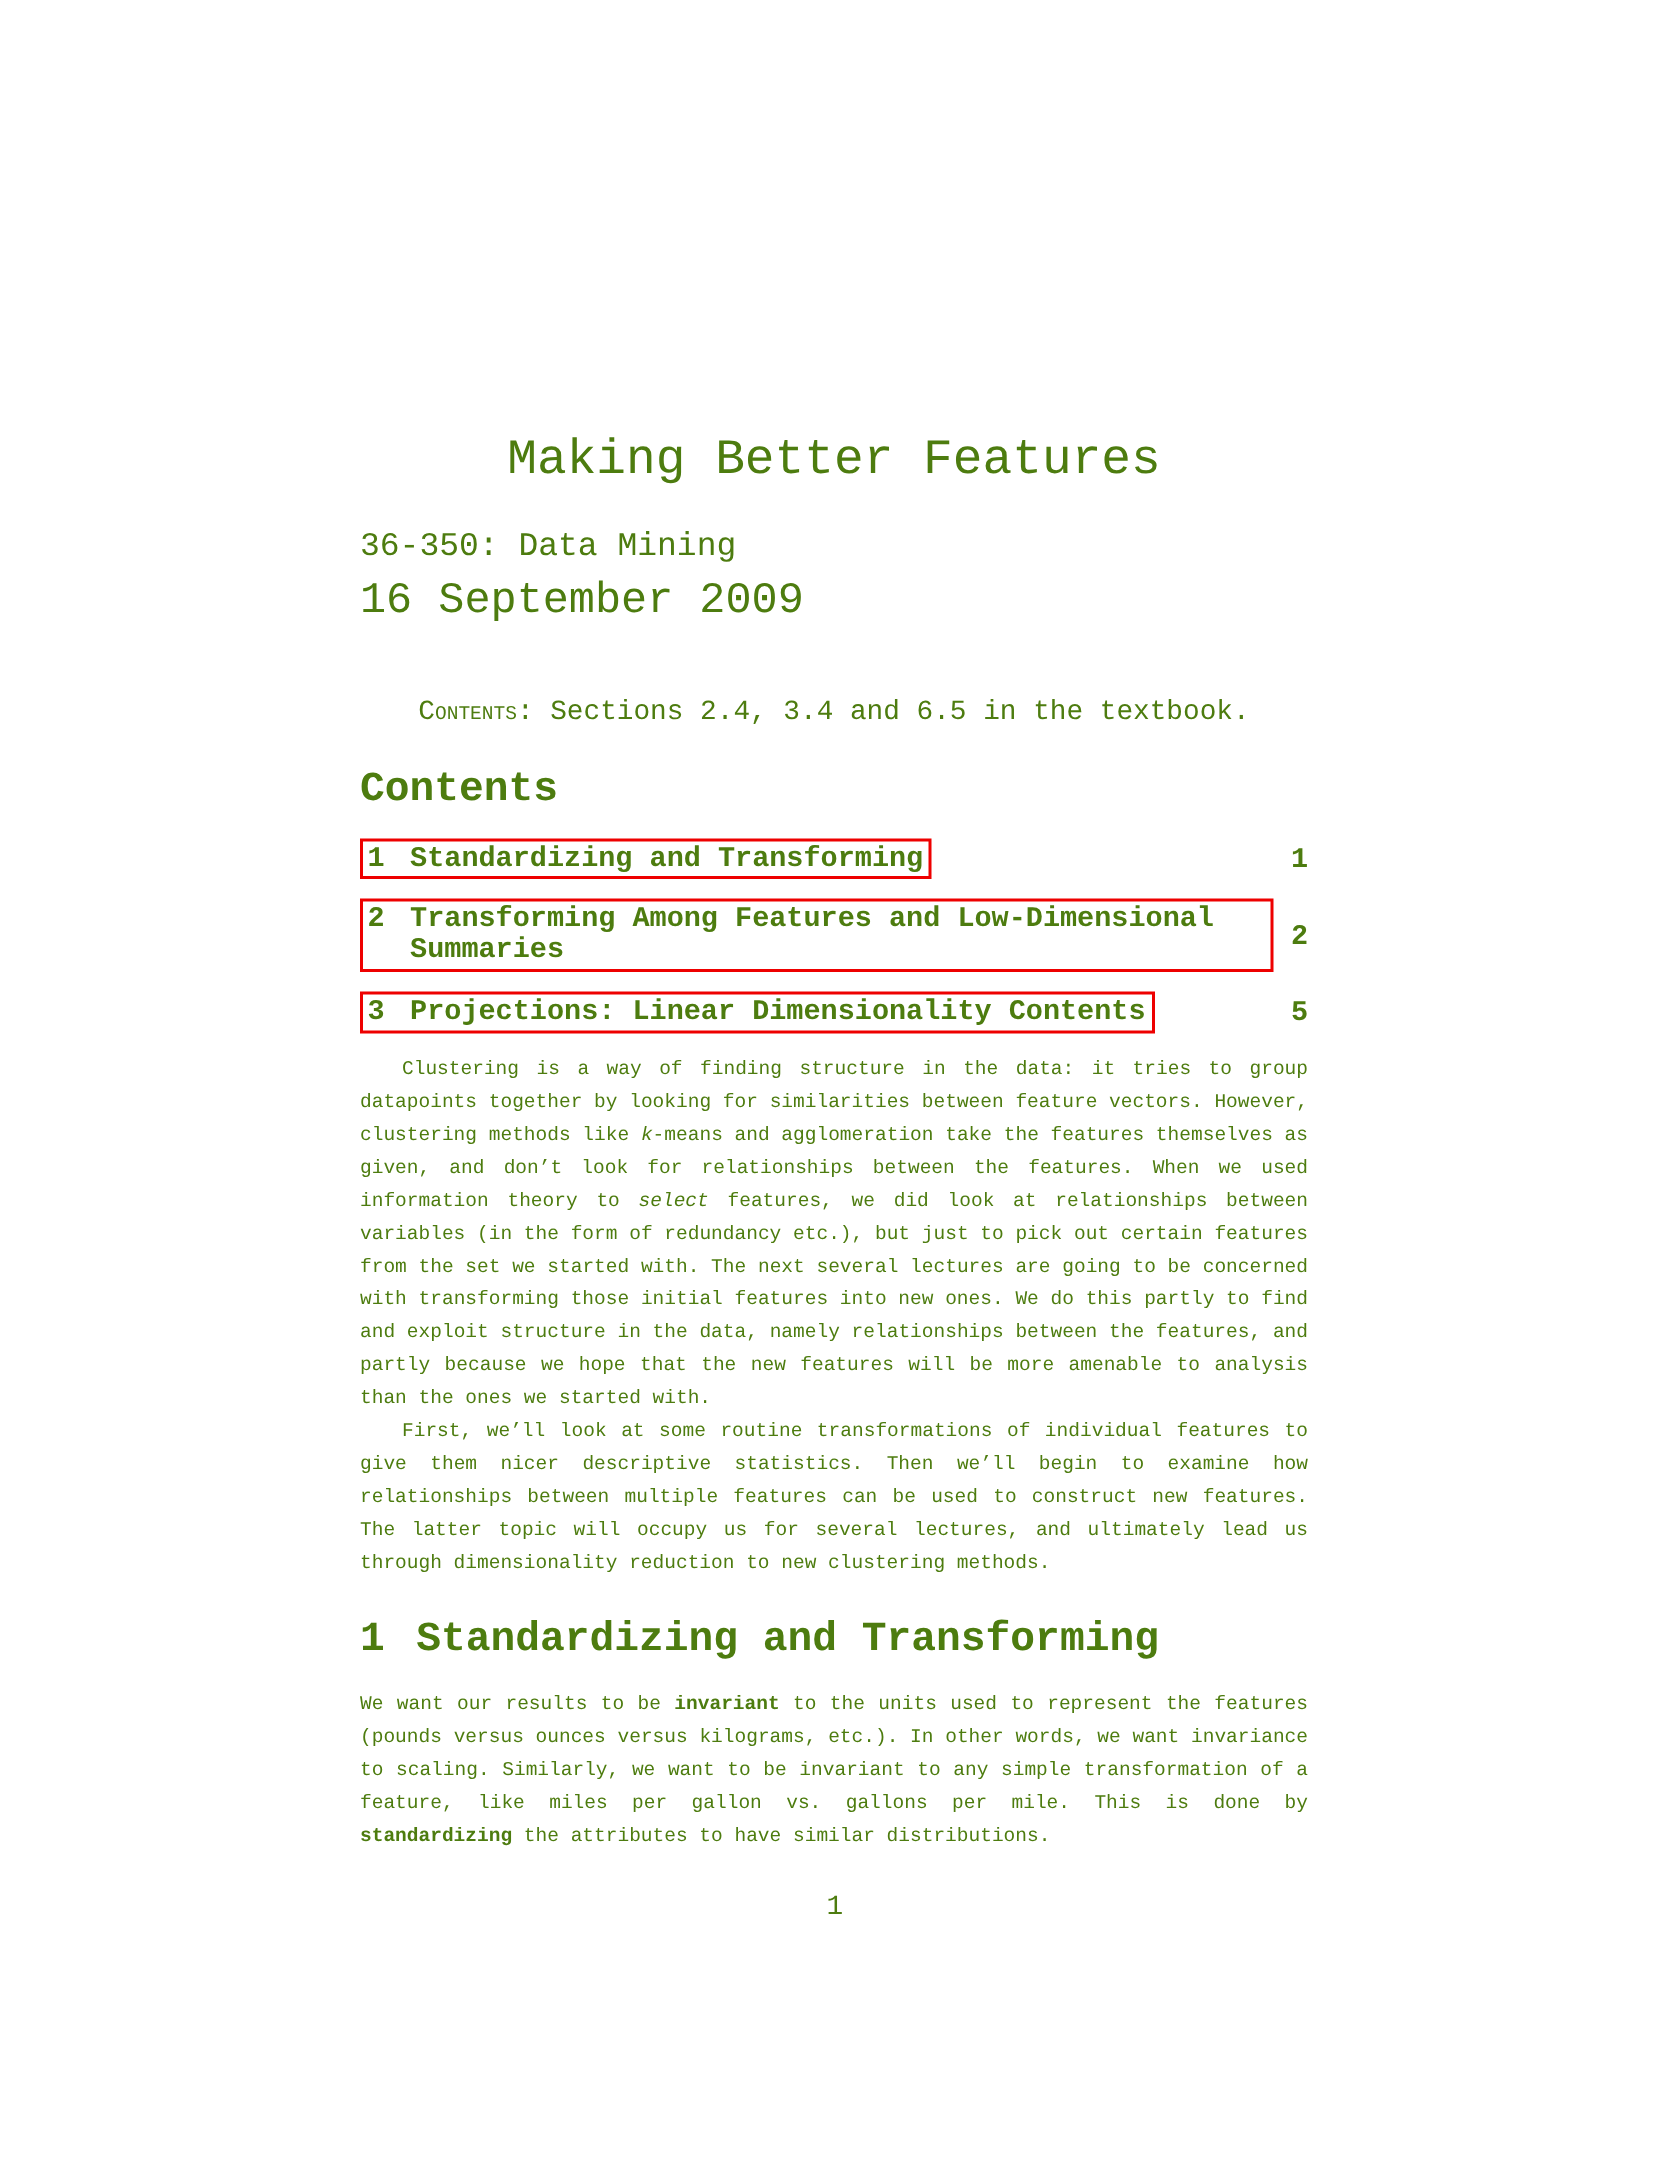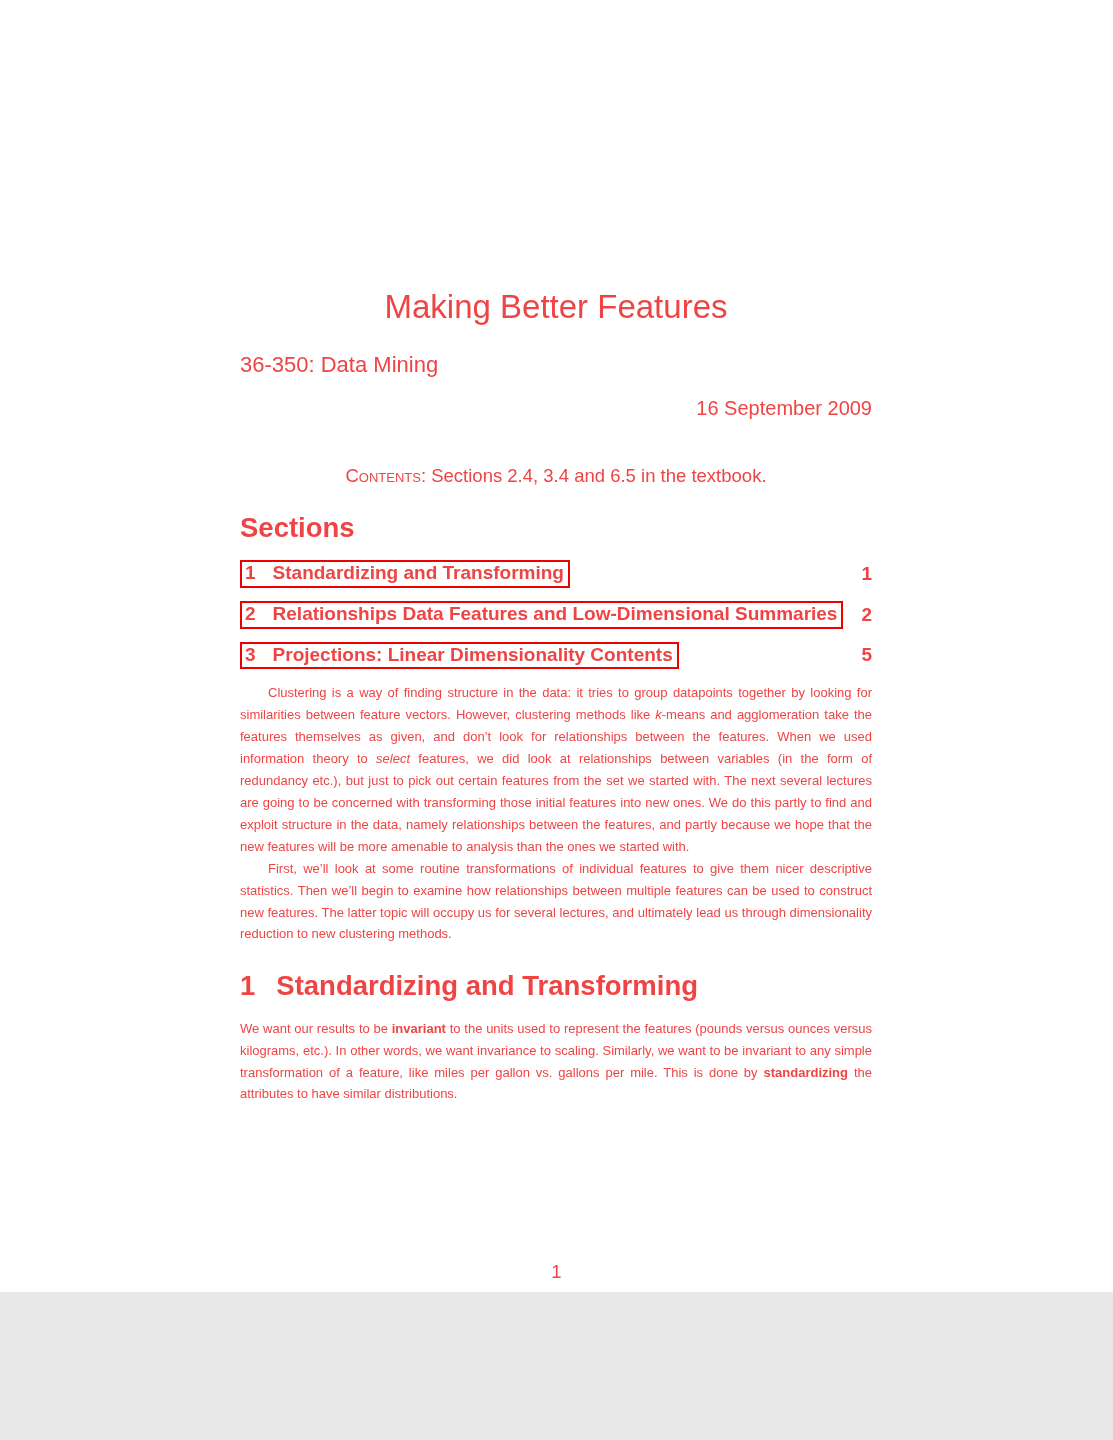--- a/index.html
+++ b/index.html
@@ -1,22 +1,22 @@
 <!DOCTYPE html>
 <html lang="en"><head>
 <meta charset="utf-8">
 <style>
   html, body { margin: 0; padding: 0; background: #e8e8e8; }
   .page {
     position: relative;
     width: 1113px;
-    height: 1292px;
+    height: 1440px;
     background: #ffffff;
-    color: #ef4444;
-    font-family: Liberation Sans, sans-serif;
+    color: #4d7c0f;
+    font-family: Liberation Mono, monospace;
     overflow: hidden;
   }
   .content {
     position: absolute;
     left: 240px;
     top: 0;
     width: 632px;
   }
   .title {
     margin: 288px 0 0 0;
@@ -24,23 +24,23 @@
     font-weight: normal;
     text-align: center;
     line-height: 1.15;
   }
   .subtitle {
     margin-top: 26px;
     font-size: 22px;
     line-height: 1.2;
   }
   .date {
-    margin-top: 18px;
-    font-size: 20px;
-    text-align: right;
+    margin-top: 6px;
+    font-size: 29px;
+    text-align: left;
     line-height: 1.2;
   }
   .reading {
     margin: 45px 0 0 0;
     font-size: 18.5px;
     text-align: center;
     line-height: 22px;
   }
   .sc { font-variant: small-caps; }
   .contents-heading {
@@ -103,34 +103,34 @@
 
 <div class="page">
   <div class="content">
 
     <h1 class="title">Making Better Features</h1>
     <div class="subtitle">36-350: Data Mining</div>
     <div class="date">16 September 2009</div>
 
     <p class="reading"><span class="sc">Contents:</span><span> Sections 2.4, 3.4 and 6.5 in the textbook.</span></p>
 
-    <h2 class="contents-heading">Sections</h2>
+    <h2 class="contents-heading">Contents</h2>
 
     <nav class="toc">
       <div class="toc-row">
         <a class="toc-link" style="border-color: rgb(238, 0, 0);">
             <span class="toc-num">1</span>
             <span class="toc-title">Standardizing and Transforming</span>
           </a>
         <span class="toc-page">1</span>
       </div>
       <div class="toc-row">
         <a class="toc-link" style="border-color: rgb(238, 0, 0);">
             <span class="toc-num">2</span>
-            <span class="toc-title">Relationships Data Features and Low-Dimensional Summaries</span>
+            <span class="toc-title">Transforming Among Features and Low-Dimensional Summaries</span>
           </a>
         <span class="toc-page">2</span>
       </div>
       <div class="toc-row">
         <a class="toc-link" style="border-color: rgb(238, 0, 0);">
             <span class="toc-num">3</span>
             <span class="toc-title">Projections: Linear Dimensionality Contents</span>
           </a>
         <span class="toc-page">5</span>
       </div>

